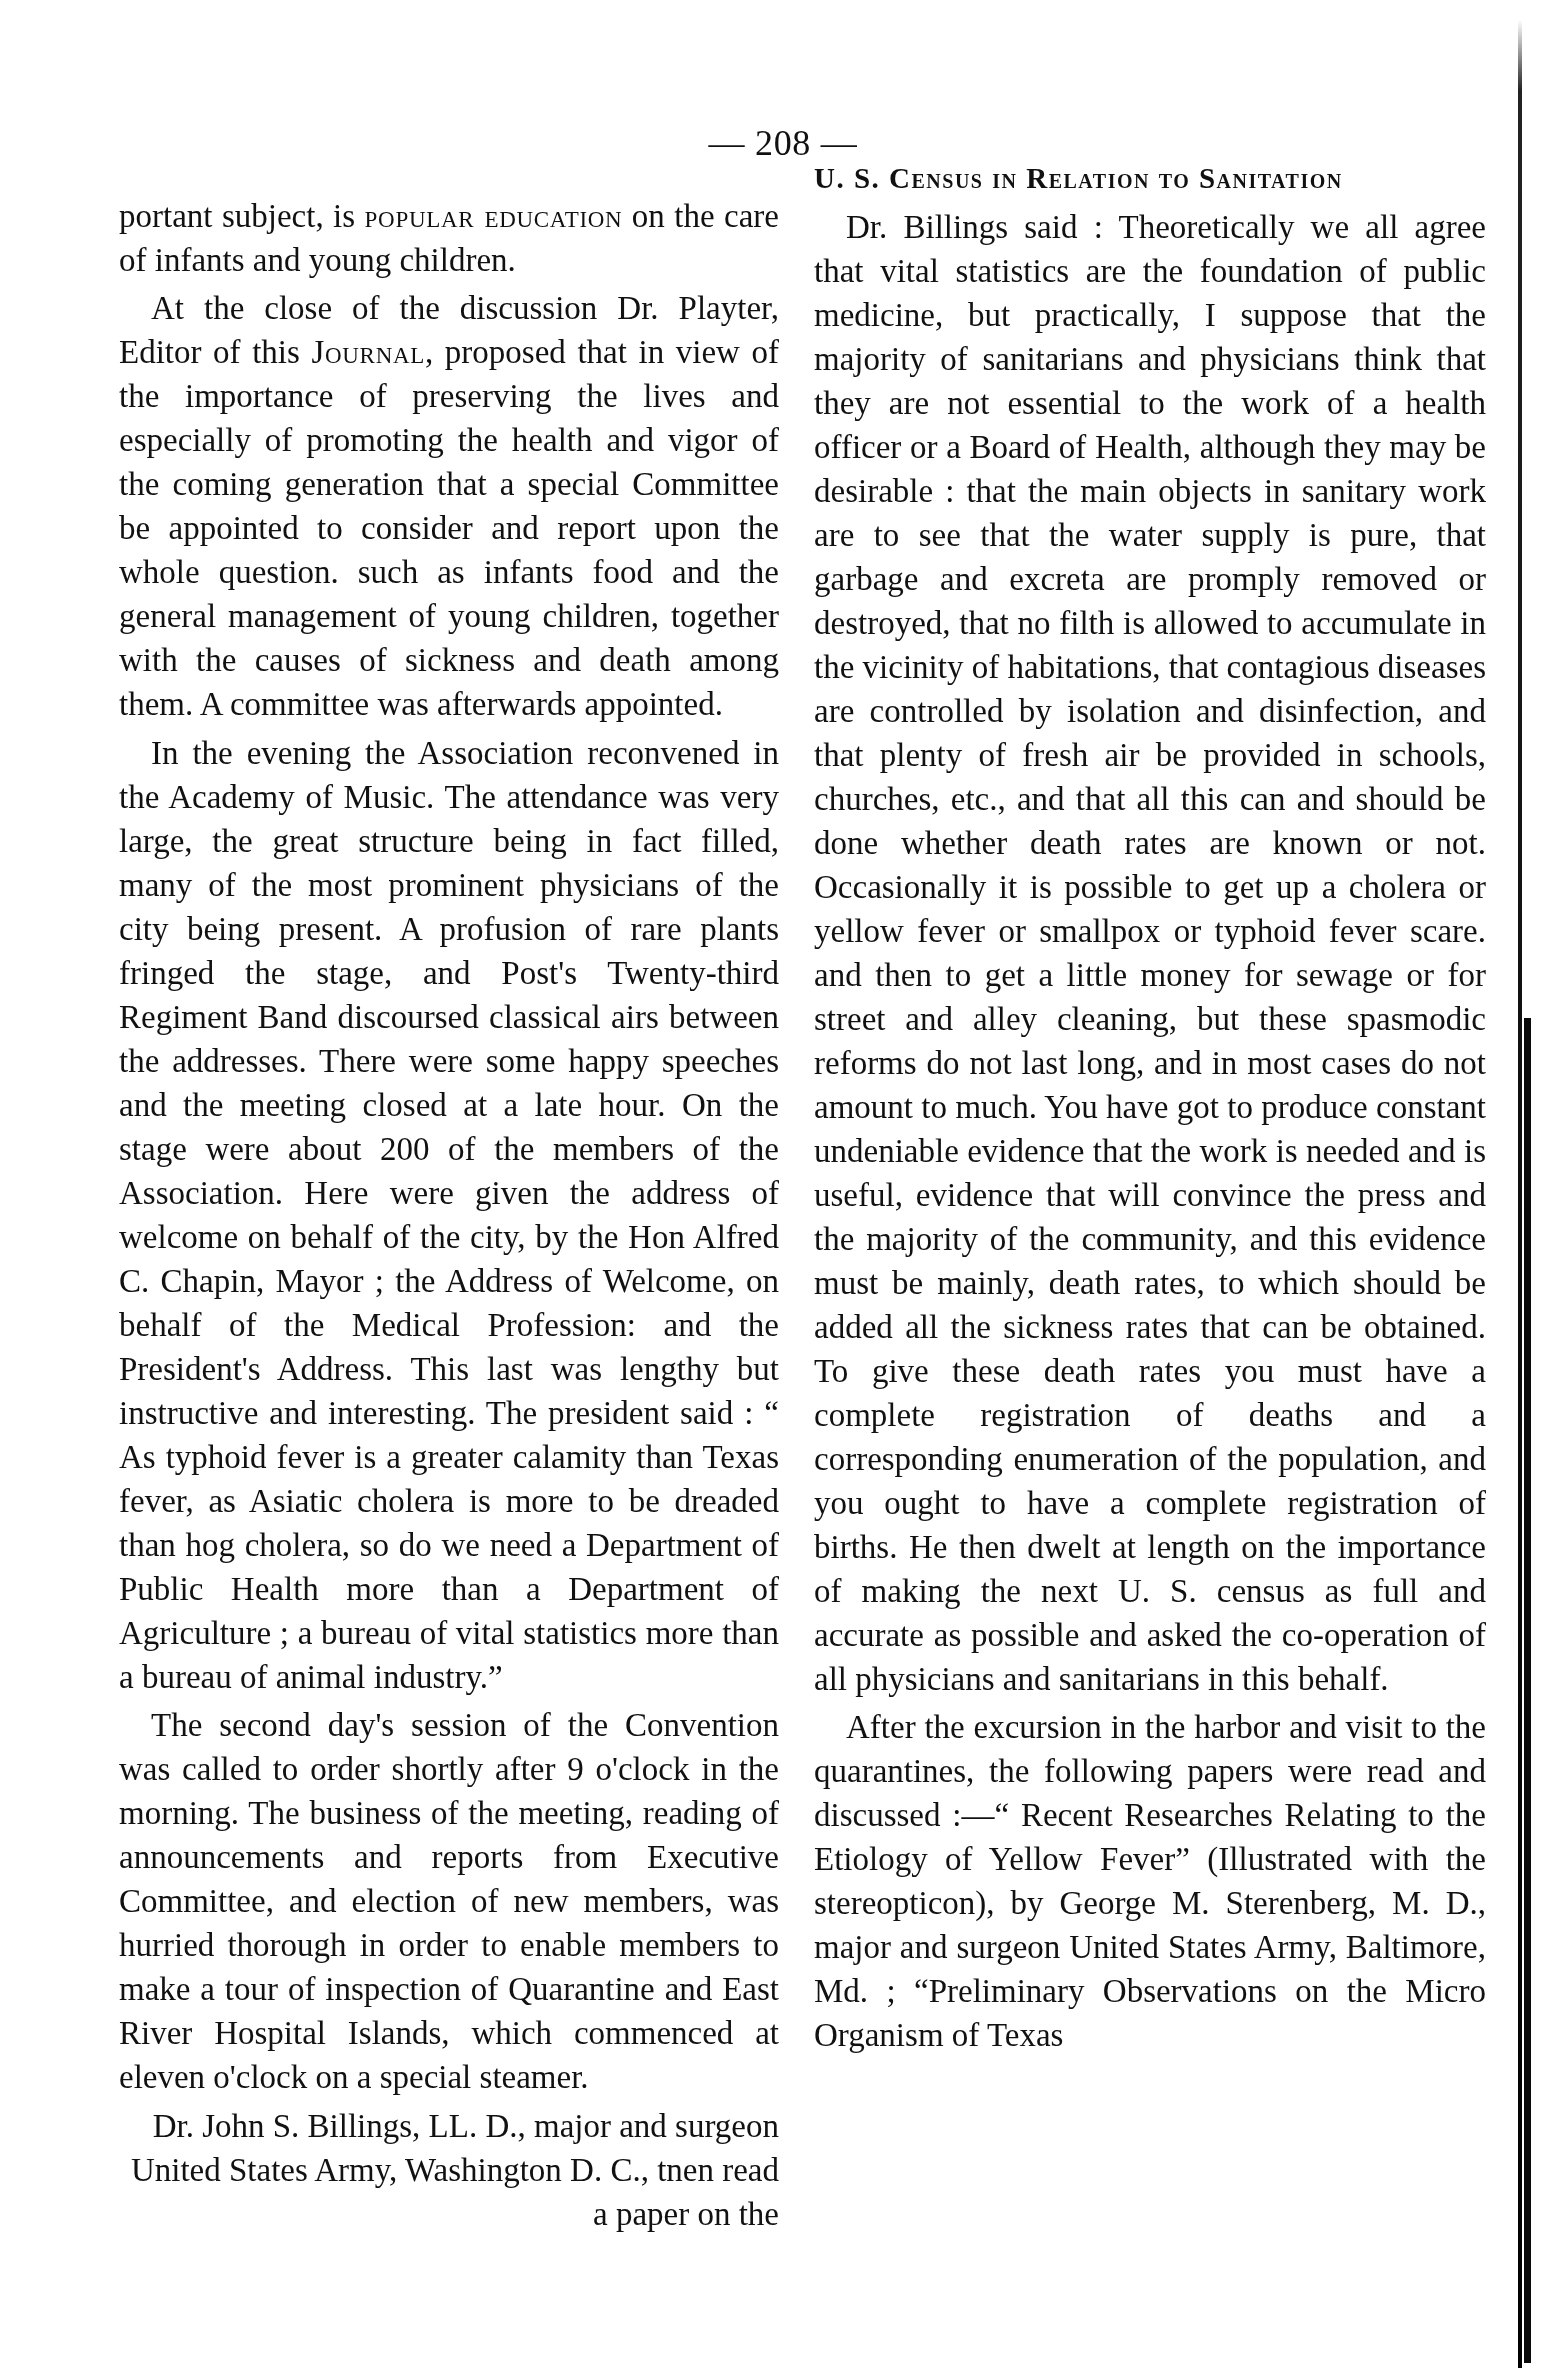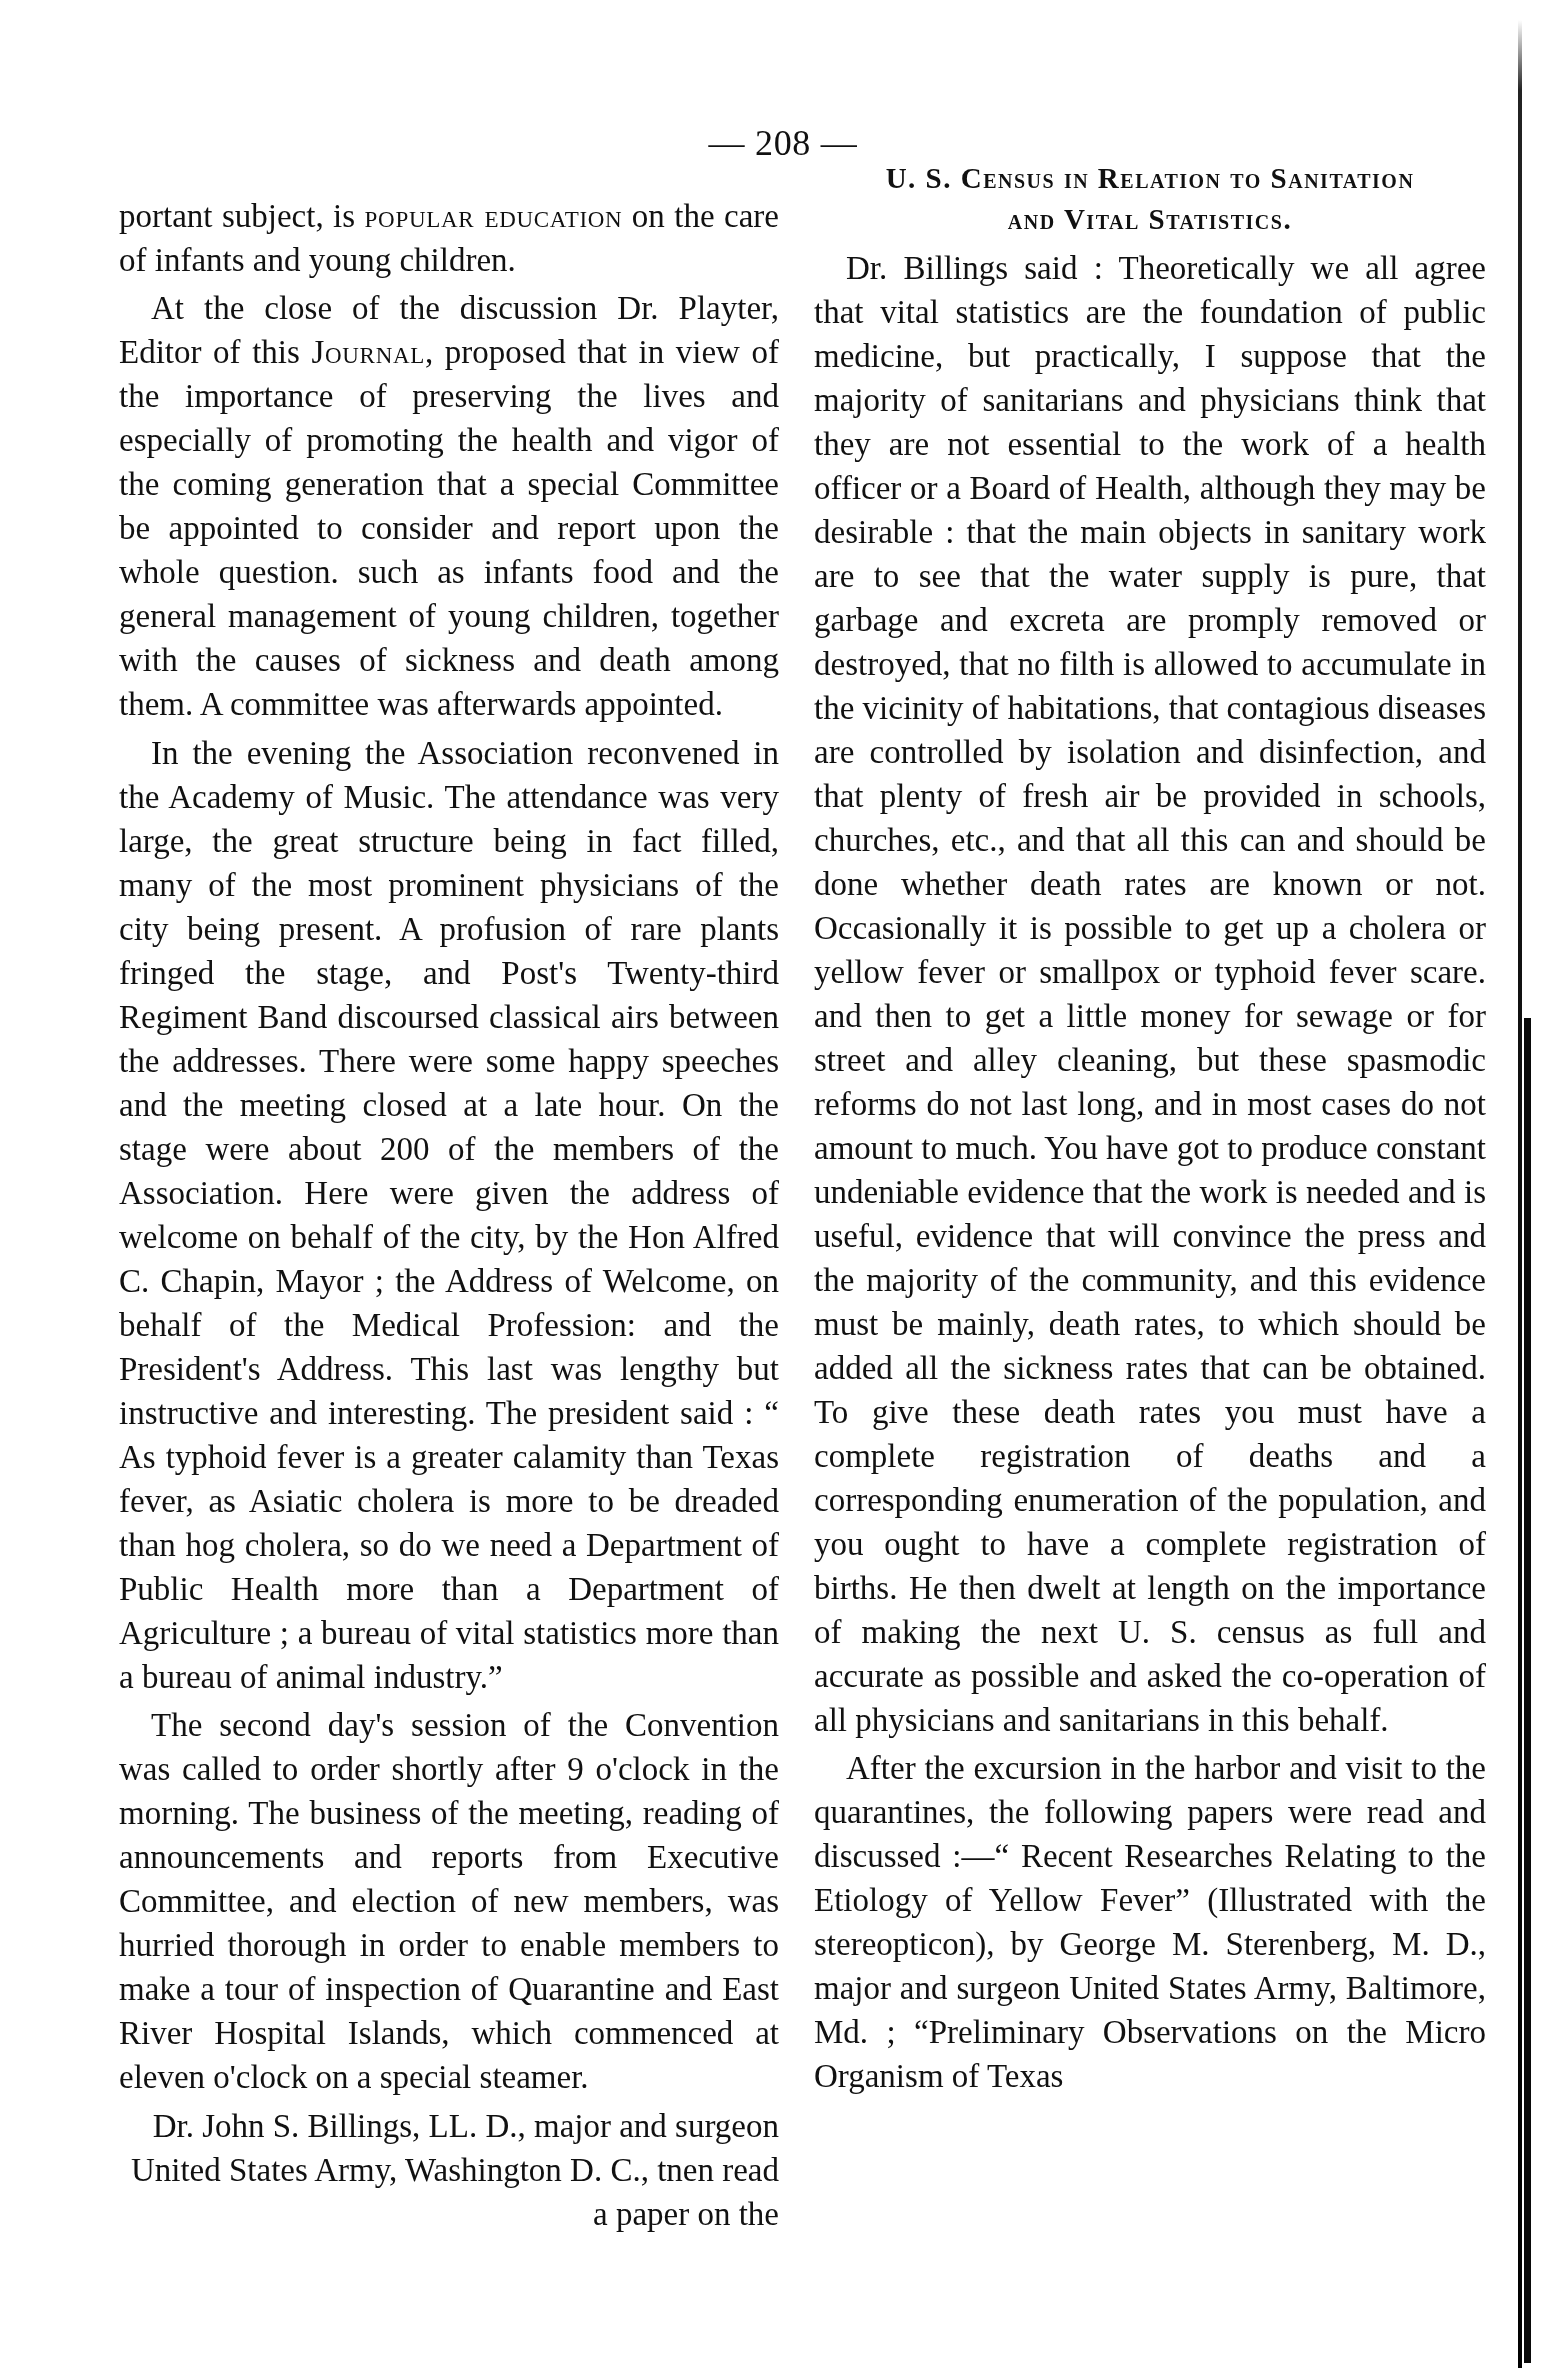--- a/index.html
+++ b/index.html
@@ -29,21 +29,21 @@
     line-height: 44px;
     text-align: justify;
   }
   .col-left { left: 119px; margin-top: 36px; }
   .col-right { left: 814px; width: 672px; }
   .para { margin: 0 0 4.4px 0; text-indent: 32px; hyphens: manual; }
   .para.no-indent { text-indent: 0; }
   .sc { font-variant: small-caps; letter-spacing: 0.7px; }
   .heading {
     margin: 0 0 5.8px 0;
-    text-align: center;
+    text-align: left;
     font-variant: small-caps;
     font-size: 29px;
     line-height: 41px;
     letter-spacing: 1.5px;
   }
   .heading .line { display: block; }
   .edge-rule {
     position: absolute;
     left: 1518px;
     top: 20.4px;
@@ -68,21 +68,20 @@
   <p class="para no-indent"><span>portant subject, is </span><span class="sc">popular education</span><span> on the care of infants and young children.</span></p>
   <p class="para"><span>At the close of the discussion Dr. Playter, Editor of this </span><span class="sc">Journal</span><span>, proposed that in view of the importance of preserving the lives and especially of promoting the health and vigor of the coming generation that a special Committee be appointed to consider and report upon the whole question. such as infants food and the general management of young children, together with the causes of sickness and death among them. A committee was afterwards appointed.</span></p>
   <p class="para"><span>In the evening the Association reconvened in the Academy of Music. The attendance was very large, the great structure being in fact filled, many of the most prominent physicians of the city being present. A profusion of rare plants fringed the stage, and Post's Twenty-third Regiment Band discoursed classical airs between the addresses. There were some happy speeches and the meeting closed at a late hour. On the stage were about 200 of the members of the Association. Here were given the address of welcome on behalf of the city, by the Hon Alfred C. Chapin, Mayor ; the Address of Welcome, on behalf of the Medical Profession: and the President's Address. This last was lengthy but instructive and interesting. The president said : “ As typhoid fever is a greater calamity than Texas fever, as Asiatic cholera is more to be dreaded than hog cholera, so do we need a Department of Public Health more than a Department of Agriculture ; a bureau of vital statistics more than a bureau of animal industry.”</span></p>
   <p class="para"><span>The second day's session of the Convention was called to order shortly after 9 o'clock in the morning. The business of the meeting, reading of announcements and reports from Executive Committee, and election of new members, was hurried thorough in order to enable members to make a tour of inspection of Quarantine and East River Hospital Islands, which commenced at eleven o'clock on a special steamer.</span></p>
   <p class="para" style="text-align:right"><span>Dr. John S. Billings, LL. D., major and surgeon United States Army, Washington D. C., tnen read a paper on the</span></p>
 </div>
 
 <div class="column col-right">
   <h2 class="heading">
     <span class="line">U. S. Census in Relation to Sanitation</span>
-    <span class="line">and Vital Statistics.</span>
   </h2>
   <p class="para">Dr. Billings said : Theoretically we all agree that vital statistics are the foundation of public medicine, but practically, I suppose that the majority of sanitarians and physicians think that they are not essential to the work of a health officer or a Board of Health, although they may be desirable : that the main objects in sanitary work are to see that the water supply is pure, that garbage and excreta are promply removed or destroyed, that no filth is allowed to accumulate in the vicinity of habitations, that contagious diseases are controlled by isolation and disinfection, and that plenty of fresh air be provided in schools, churches, etc., and that all this can and should be done whether death rates are known or not. Occasionally it is possible to get up a cholera or yellow fever or smallpox or typhoid fever scare. and then to get a little money for sewage or for street and alley cleaning, but these spasmodic reforms do not last long, and in most cases do not amount to much. You have got to produce constant undeniable evidence that the work is needed and is useful, evidence that will convince the press and the majority of the community, and this evidence must be mainly, death rates, to which should be added all the sickness rates that can be obtained. To give these death rates you must have a complete registration of deaths and a corresponding enumeration of the population, and you ought to have a complete registration of births. He then dwelt at length on the importance of making the next U. S. census as full and accurate as possible and asked the co-operation of all physicians and sanitarians in this behalf.</p>
   <p class="para">After the excursion in the harbor and visit to the quarantines, the following papers were read and discussed :—“ Recent Researches Relating to the Etiology of Yellow Fever” (Illustrated with the stereopticon), by George M. Sterenberg, M. D., major and surgeon United States Army, Baltimore, Md. ; “Preliminary Observations on the Micro Organism of Texas</p>
 </div>
 
 <div class="edge-rule"></div>
 <div class="edge-rule thick"></div>
 
 
 </body></html>

